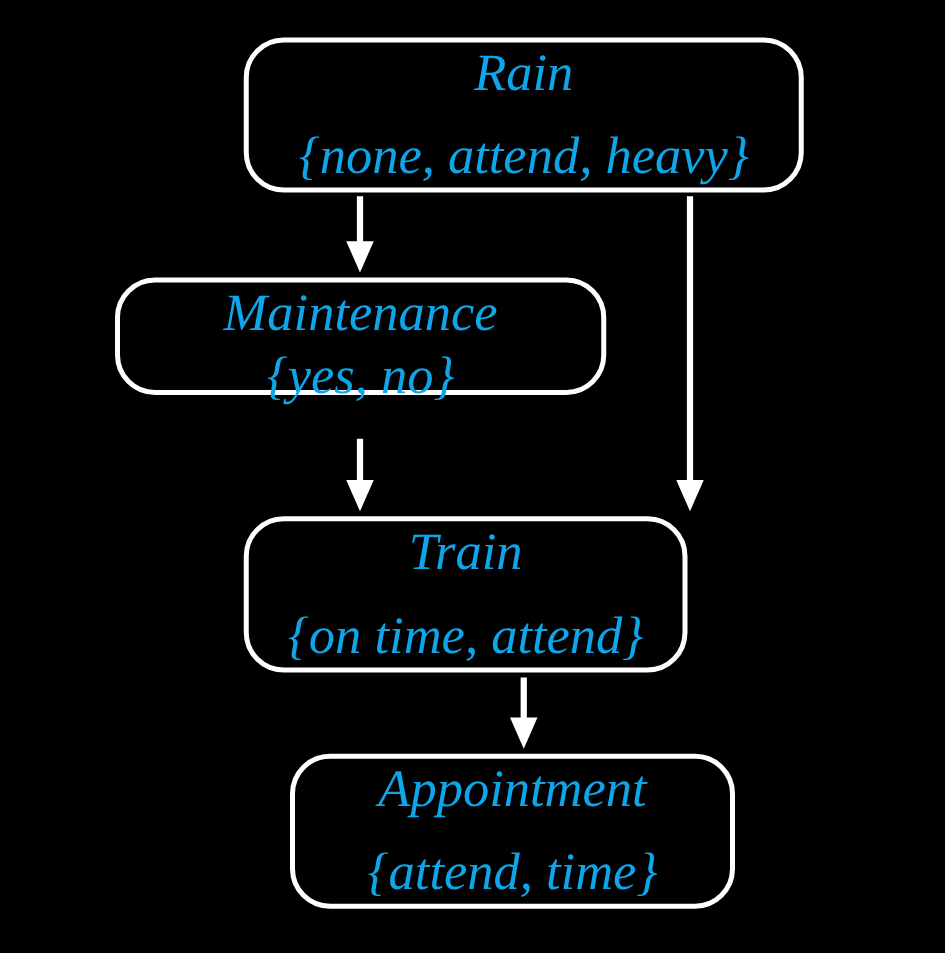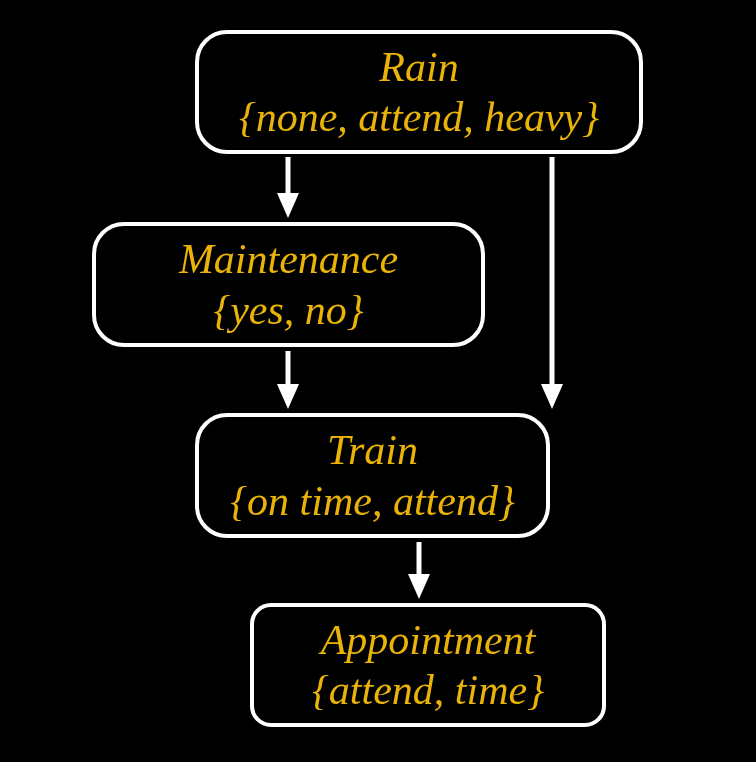--- a/index.html
+++ b/index.html
@@ -13,36 +13,36 @@
   }
   .canvas {
     position: absolute;
     inset: 0;
     background: #000;
   }
   .node {
     position: absolute;
     border: 4px solid #fff;
     border-radius: 32px;
-    color: #eab308;
+    color: #0ea5e9;
     display: flex;
     flex-direction: column;
     align-items: center;
-    justify-content: center;
+    justify-content: space-between;
     text-align: center;
     font-style: italic;
     font-size: 42px;
     line-height: 1.2;
     background: #000;
   }
   .node .node-label, .node .node-domain { white-space: nowrap; }
   #node-rain        { left: 195px; top: 30px;  width: 448px; height: 124px; }
-  #node-maintenance { left: 92px;  top: 222px; width: 393px; height: 125px; }
+  #node-maintenance { left: 92px;  top: 222px; width: 393px; height: 94px; }
   #node-train       { left: 195px; top: 413px; width: 355px; height: 125px; }
-  #node-appointment { left: 250px; top: 603px; width: 356px; height: 124px; border-radius: 21px; }
+  #node-appointment { left: 232px; top: 603px; width: 356px; height: 124px; }
   svg.edges-layer {
     position: absolute;
     left: 0; top: 0;
     width: 756px; height: 762px;
   }
 </style>
 </head>
 <body>
 
 <div class="canvas">

